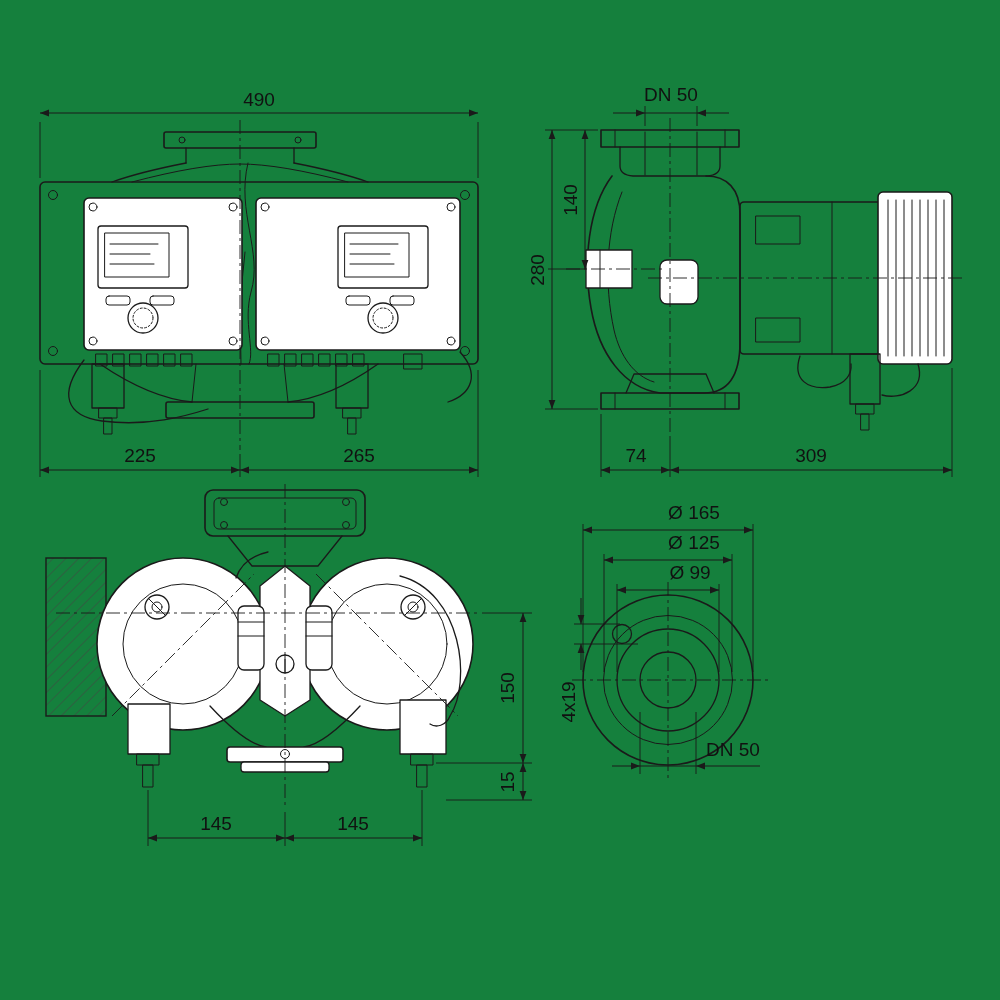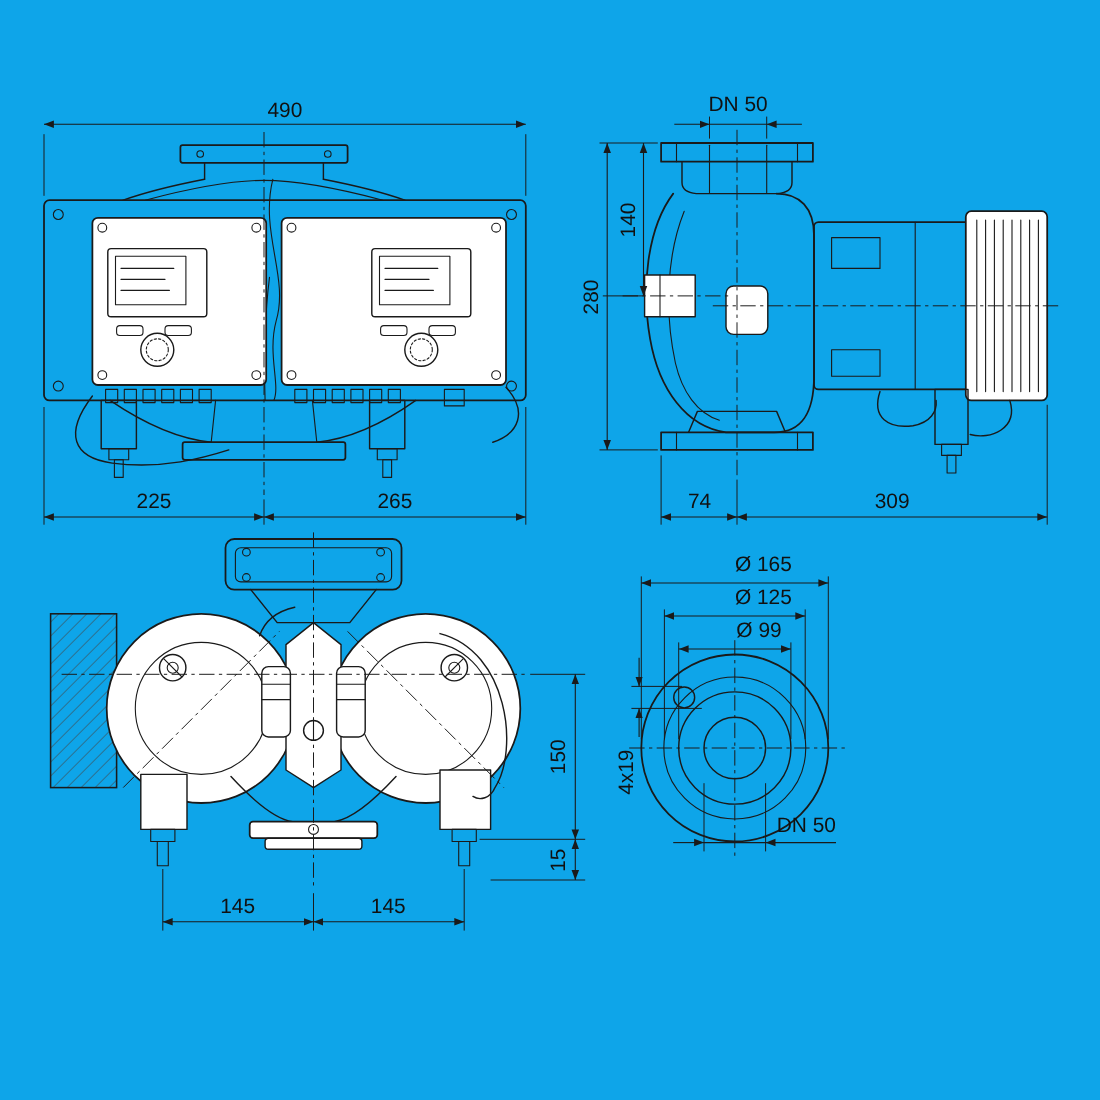--- a/index.html
+++ b/index.html
@@ -1,16 +1,16 @@
 <!DOCTYPE html>
 <html><head>
 <meta charset="utf-8">
 <style>
   html,body{margin:0;padding:0;background:#f3f3f3;}
-  .sheet{width:1000px;height:1000px;background:#0ea5e9;position:relative;margin:0 auto;
+  .sheet{width:1000px;height:1000px;background:#15803d;position:relative;margin:0 auto;
          font-family:"Liberation Sans", sans-serif;}
   svg{display:block;}
   
   .ol{fill:none;stroke:#1a1a1a;stroke-width:1.6;stroke-linejoin:round;stroke-linecap:round;}
   .ml{fill:none;stroke:#1a1a1a;stroke-width:1.3;stroke-linejoin:round;stroke-linecap:round;}
   .tl{fill:none;stroke:#1a1a1a;stroke-width:1;stroke-linejoin:round;stroke-linecap:round;}
   .wf{fill:#ffffff;stroke:#1a1a1a;stroke-width:1.6;stroke-linejoin:round;}
   .wfm{fill:#ffffff;stroke:#1a1a1a;stroke-width:1.3;stroke-linejoin:round;}
   .cl{fill:none;stroke:#1a1a1a;stroke-width:.9;stroke-dasharray:14 4 3 4;}
   .dl{fill:none;stroke:#1a1a1a;stroke-width:1;}

